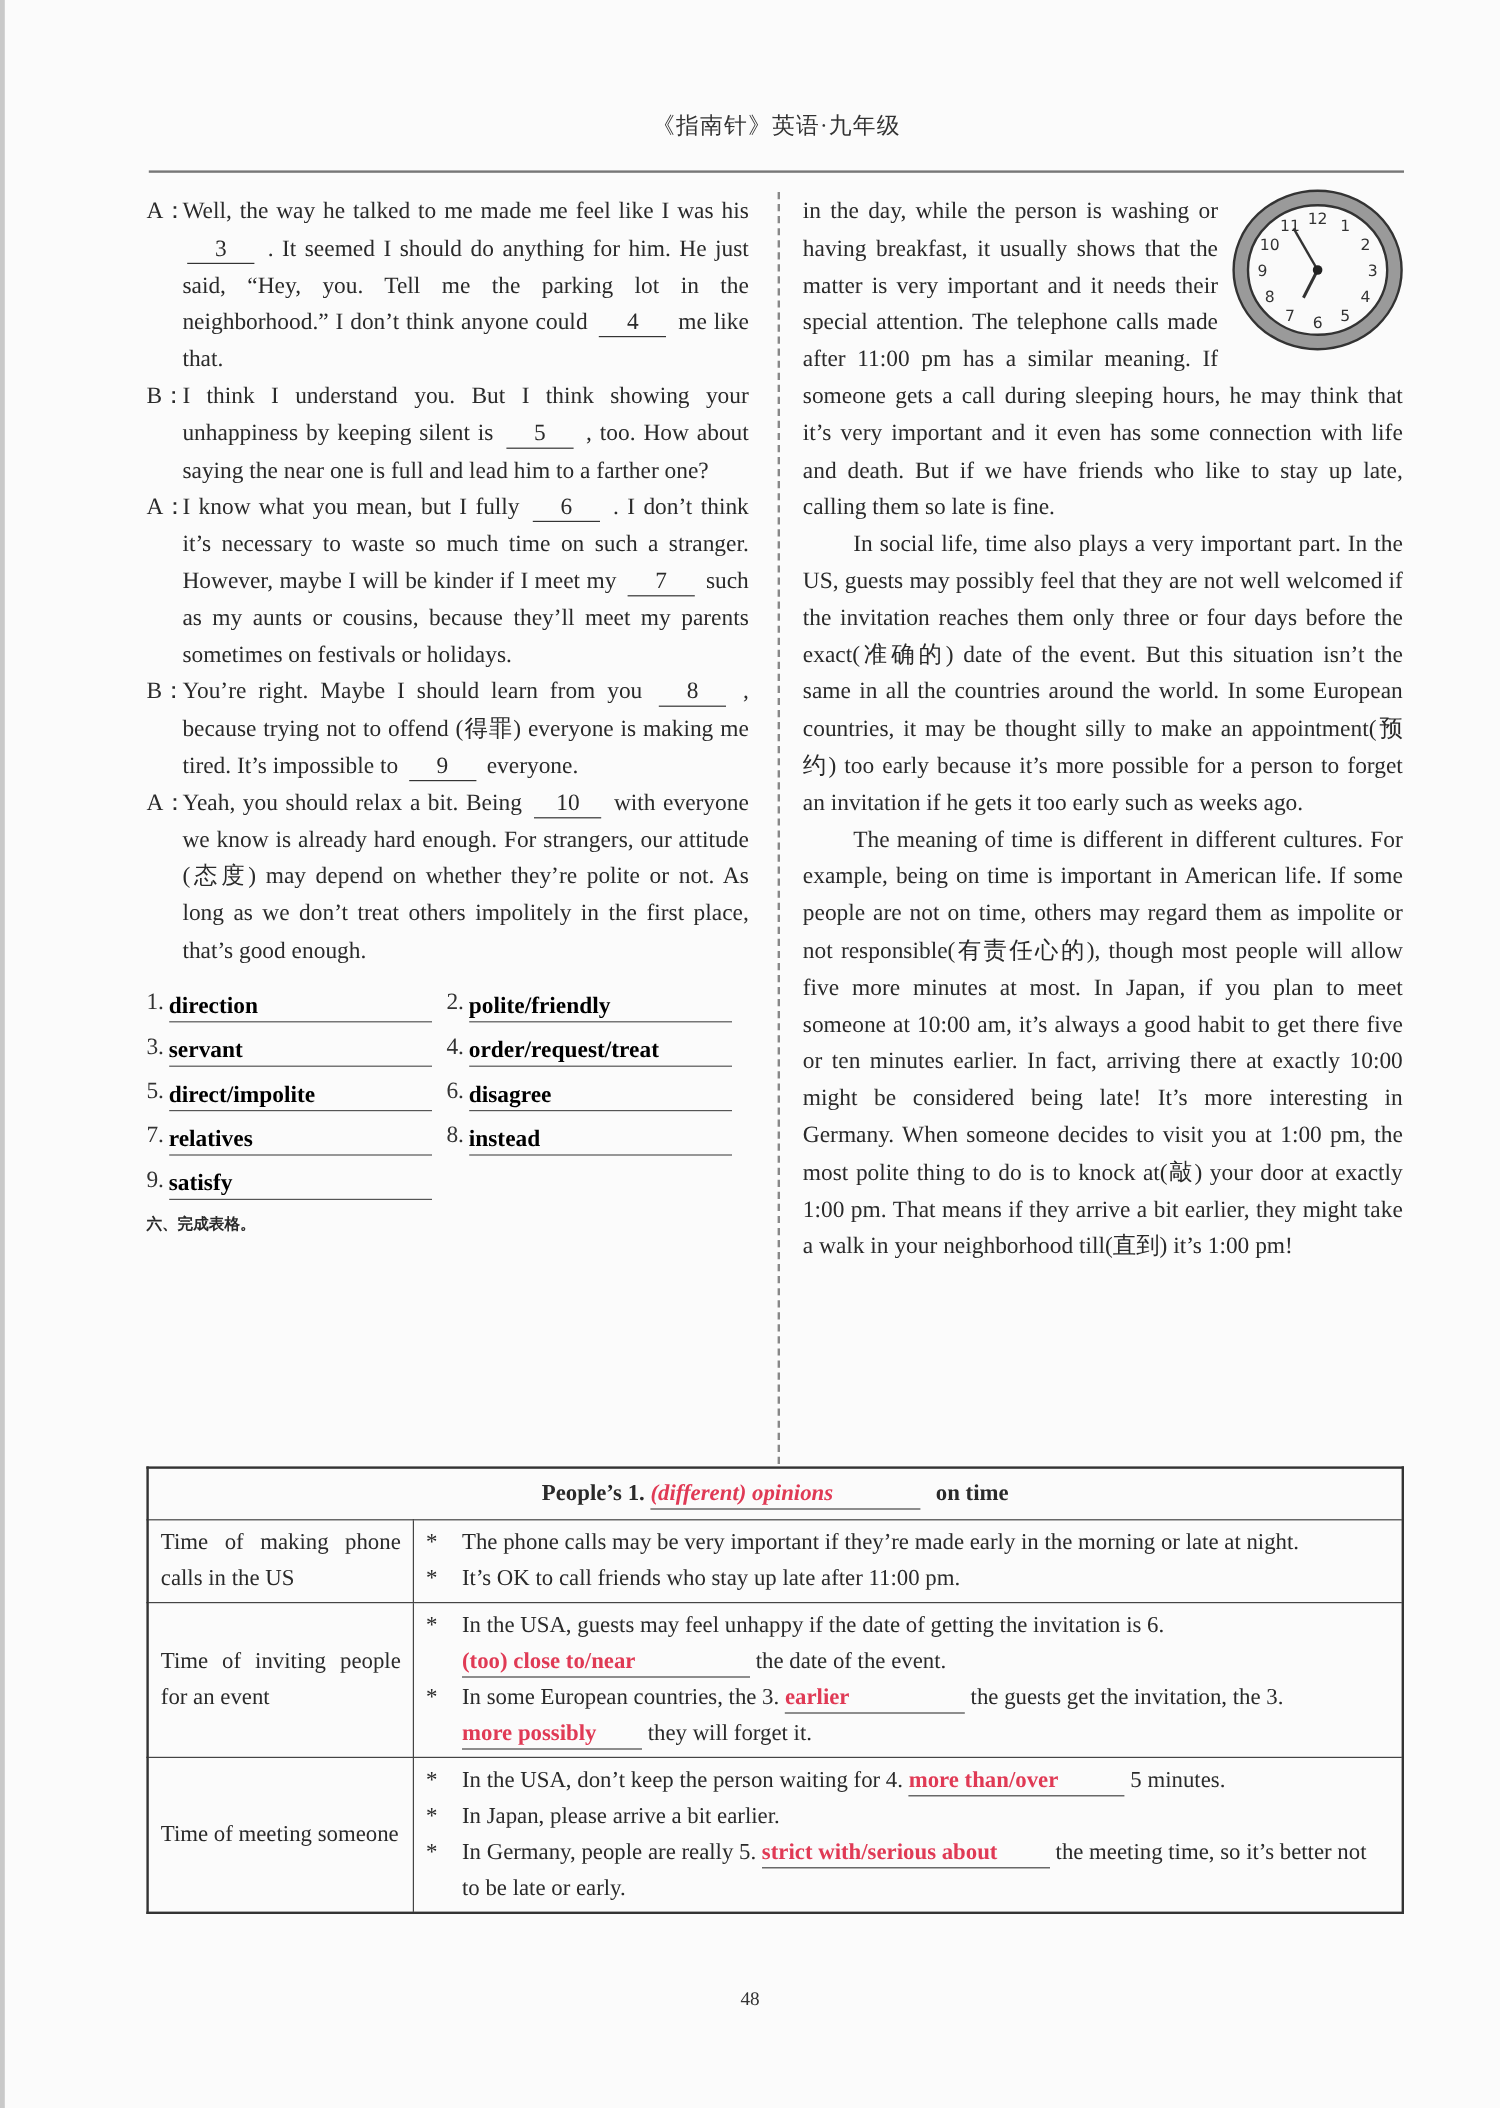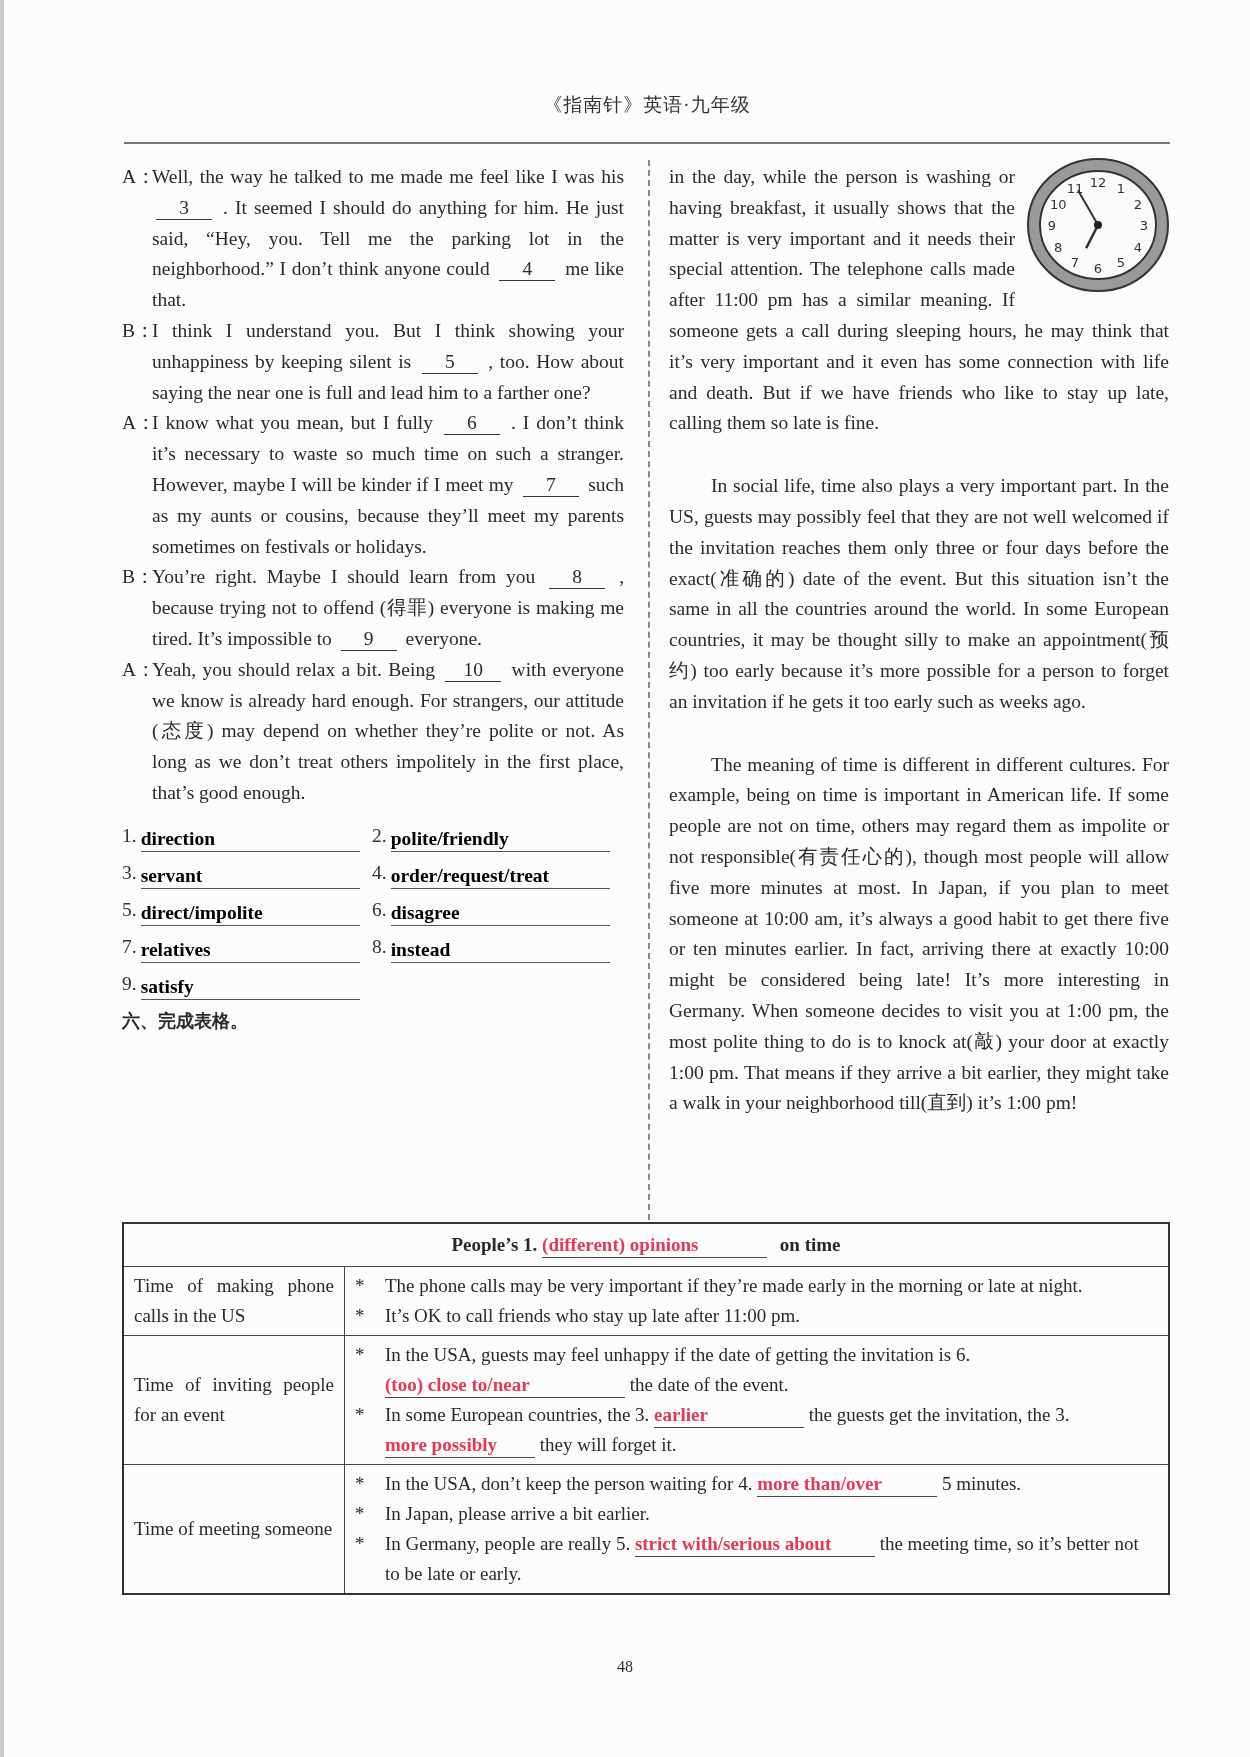--- a/index.html
+++ b/index.html
@@ -10,26 +10,26 @@
             font-size:19px; letter-spacing:1px; color:#333; }
   .header-rule { position:absolute; left:124px; top:142px; width:1046px; height:2px; background:#777; }
   .col-left { position:absolute; left:122px; top:162px; width:502px; font-size:19.5px; line-height:30.8px; }
   .col-right { position:absolute; left:669px; top:162px; width:500px; font-size:19.5px; line-height:30.8px; }
   .divider { position:absolute; left:648px; top:160px; width:0; height:1060px; border-left:2px dashed #888; }
   .para { text-align:justify; text-align-last:left; }
   .turn { display:flex; }
   .speaker { width:30px; flex:none; }
   .turn-text { flex:1; text-align:justify;font-family:Liberation Serif, serif; }
   .blank { display:inline-block; border-bottom:1.5px solid #333; text-align:center; line-height:22px; margin:0 4px; }
-  .indent { text-indent:42px;margin-top:32px; }
+  .indent { text-indent:42px; }
   .answers { display:grid; grid-template-columns:250px 250px; column-gap:0; margin-top:6px; }
   .ans { display:flex; align-items:flex-end; height:37px; margin-right:4px; }
   .ans-num { color:#333; margin-right:4px; }
   .ans-line { flex:1; border-bottom:1.5px solid #555; color:#000000; font-weight:bold; line-height:24px; height:24px; margin-right:8px; }
-  .section-title { font-family:"DejaVu Sans", sans-serif; font-weight:bold; font-size:18px; margin-top:6px; }
+  .section-title { font-family:"DejaVu Sans", sans-serif; font-weight:bold; font-size:13px; margin-top:6px; }
   .clock-wrap { float:right; width:150px; height:142px; margin:-8px -4px 4px 8px; }
   table.grid { position:absolute; left:122px; top:1222px; width:1048px; border-collapse:collapse;
                font-size:19px; line-height:30px; border:2px solid #333; }
   table.grid td, table.grid th { border:1.3px solid #444; padding:4px 10px; vertical-align:middle; }
   table.grid th { font-weight:bold; text-align:center; padding:6px; }
   table.grid td.label { width:200px; text-align:justify; text-align-last:left; }
   .bullet { display:flex; }
   .star { width:30px; flex:none; }
   .tblank { display:inline-block; border-bottom:1.3px solid #444; color:#e03a55; font-weight:bold; line-height:24px; }
   .page-number { position:absolute; left:0; width:1250px; top:1658px; text-align:center; font-size:16px; color:#333; }
@@ -131,21 +131,21 @@
   <div class="para">in the day, while the person is washing or having breakfast, it usually shows that the matter is very important and it needs their special attention. The telephone calls made after 11:00 pm has a similar meaning. If someone gets a call during sleeping hours, he may think that it’s very important and it even has some connection with life and death. But if we have friends who like to stay up late, calling them so late is fine.</div>
   <div class="para indent">In social life, time also plays a very important part. In the US, guests may possibly feel that they are not well welcomed if the invitation reaches them only three or four days before the exact(准确的) date of the event. But this situation isn’t the same in all the countries around the world. In some European countries, it may be thought silly to make an appointment(预约) too early because it’s more possible for a person to forget an invitation if he gets it too early such as weeks ago.</div>
   <div class="para indent">The meaning of time is different in different cultures. For example, being on time is important in American life. If some people are not on time, others may regard them as impolite or not responsible(有责任心的), though most people will allow five more minutes at most. In Japan, if you plan to meet someone at 10:00 am, it’s always a good habit to get there five or ten minutes earlier. In fact, arriving there at exactly 10:00 might be considered being late! It’s more interesting in Germany. When someone decides to visit you at 1:00 pm, the most polite thing to do is to knock at(敲) your door at exactly 1:00 pm. That means if they arrive a bit earlier, they might take a walk in your neighborhood till(直到) it’s 1:00 pm!</div>
 </div>
 
 <table class="grid">
   <tbody>
       <tr>
     <th colspan="2">
       <span>People’s 1.</span>
-      <span class="tblank" style="font-weight: bold; width: 225px; text-align: left; display: inline-block;">(different) opinions</span>
+      <span class="tblank" style="font-weight: bold; width: 225px; text-align: left; display: inline-block; font-style: italic;">(different) opinions</span>
       <span style="margin-left:8px">on time</span>
     </th>
   </tr>
   </tbody>
     <tbody id="table-body">
       <tr>
         <td class="label">Time of making phone calls in the US</td>
         <td>
           <div class="bullet">
             <span class="star">*</span>

